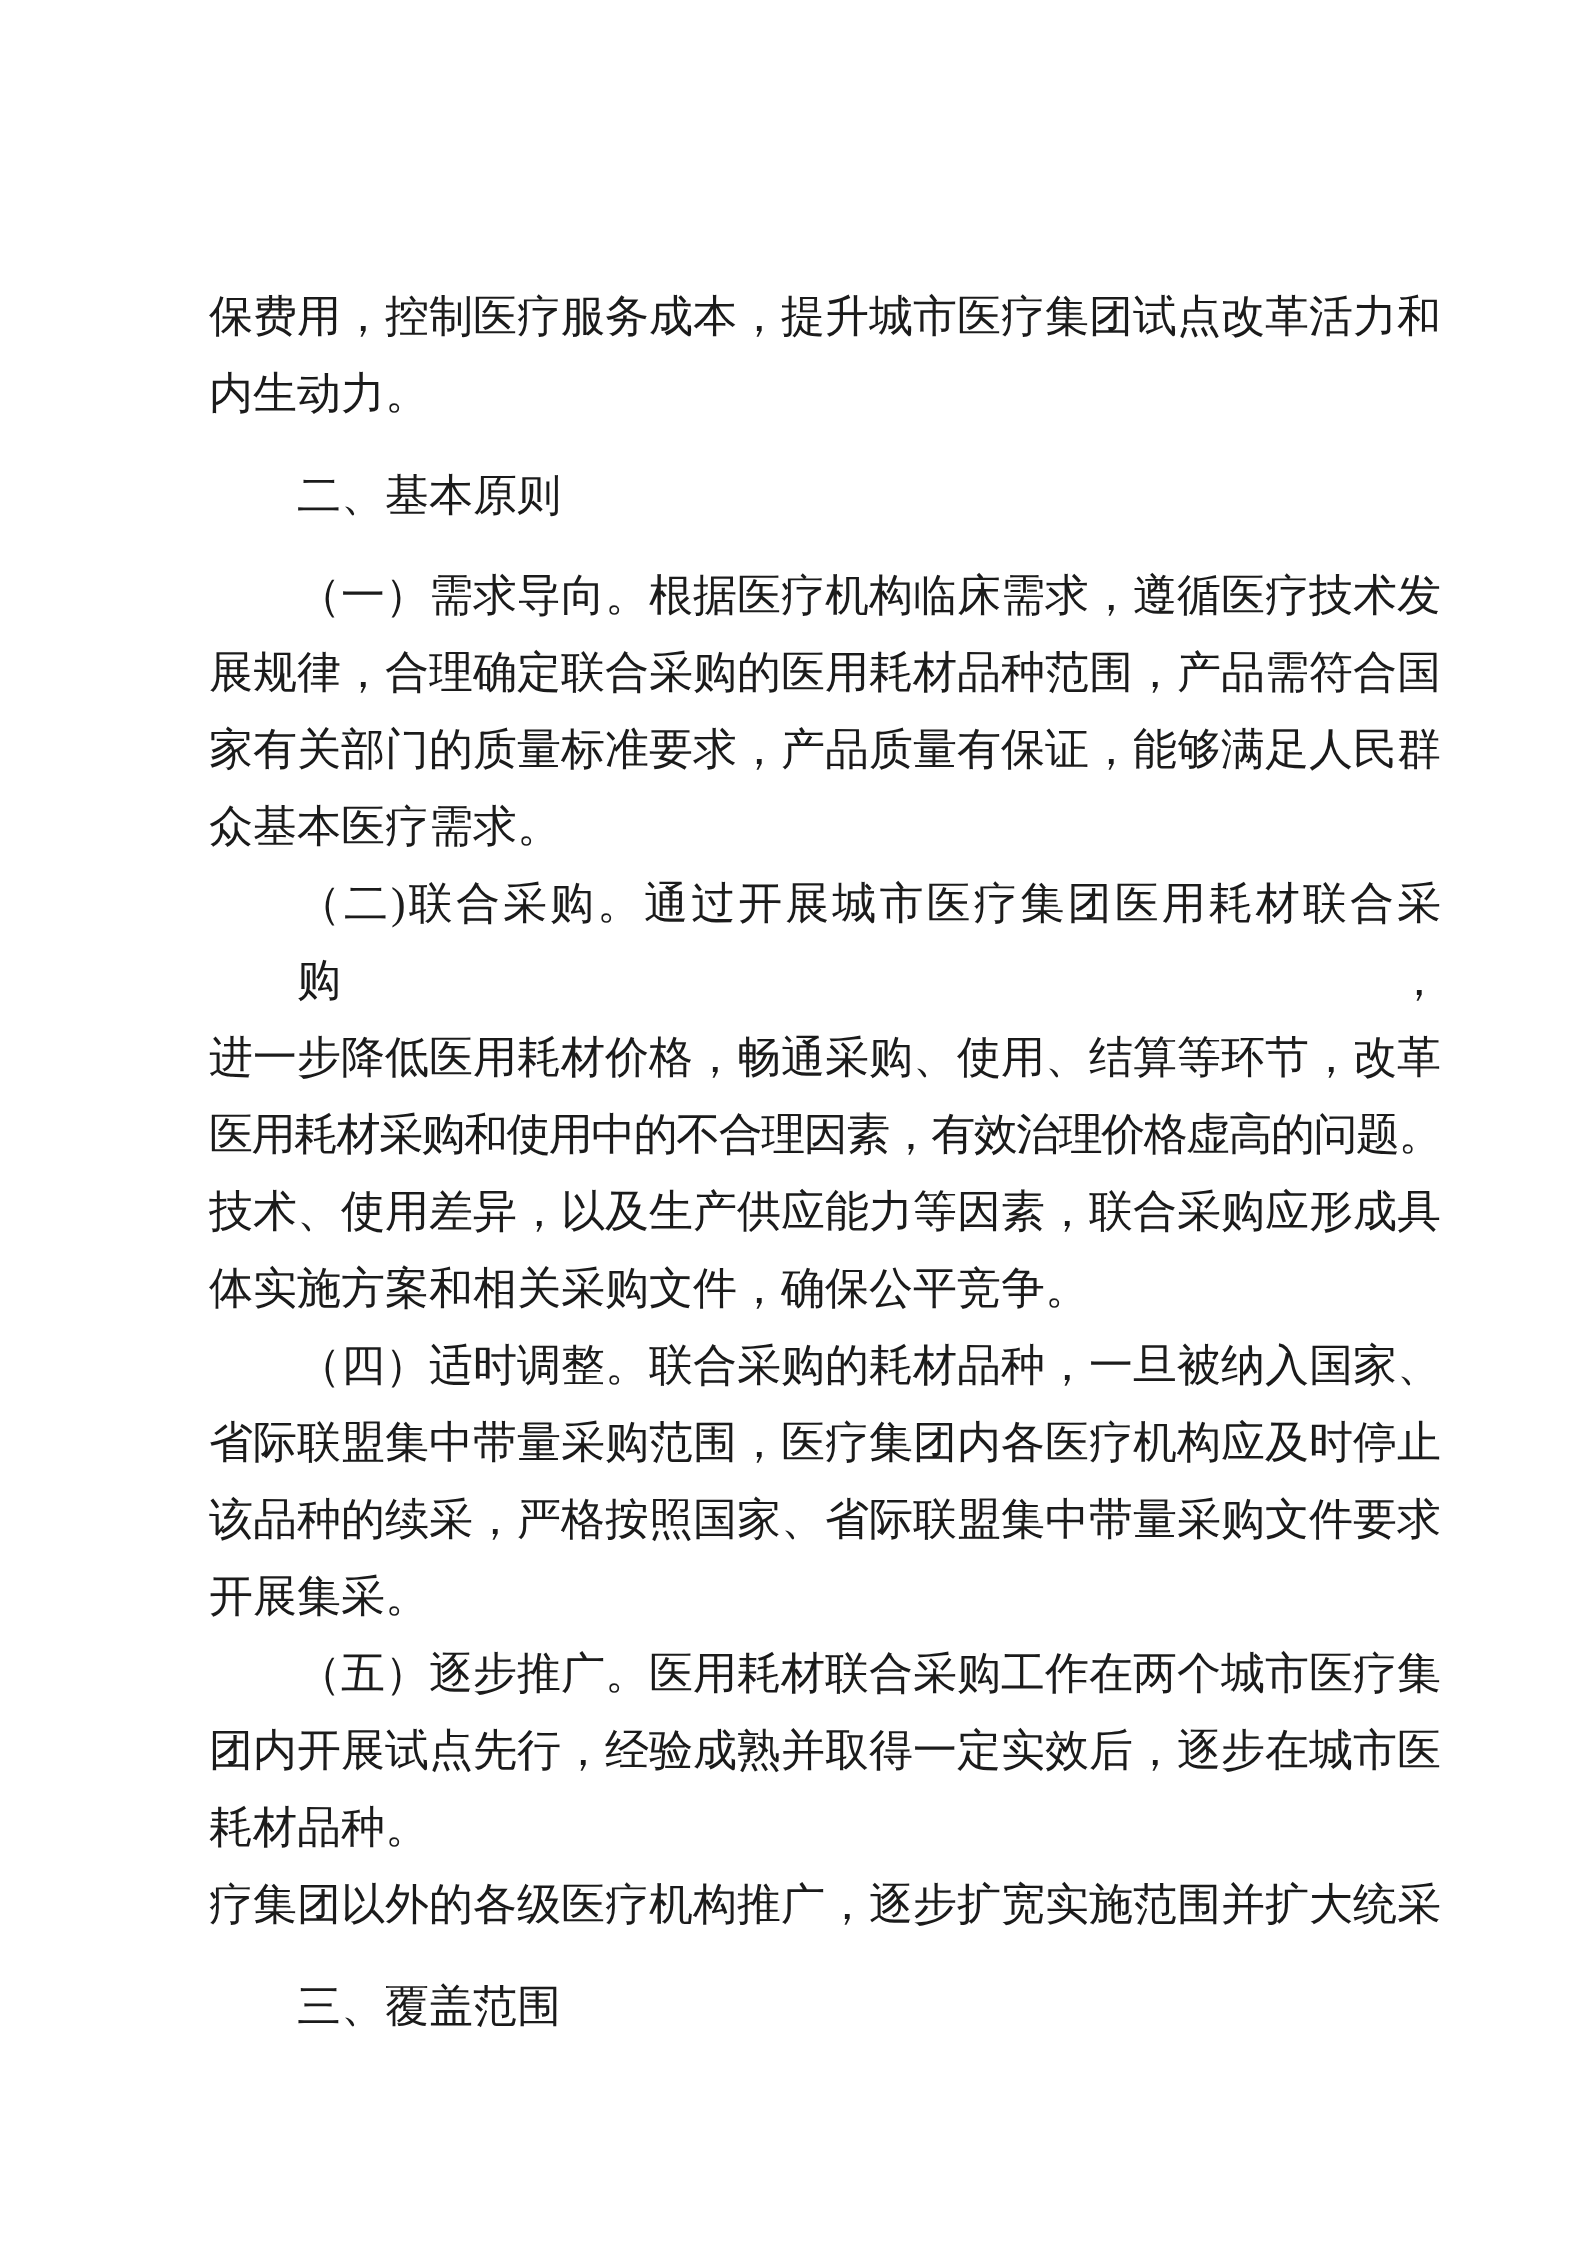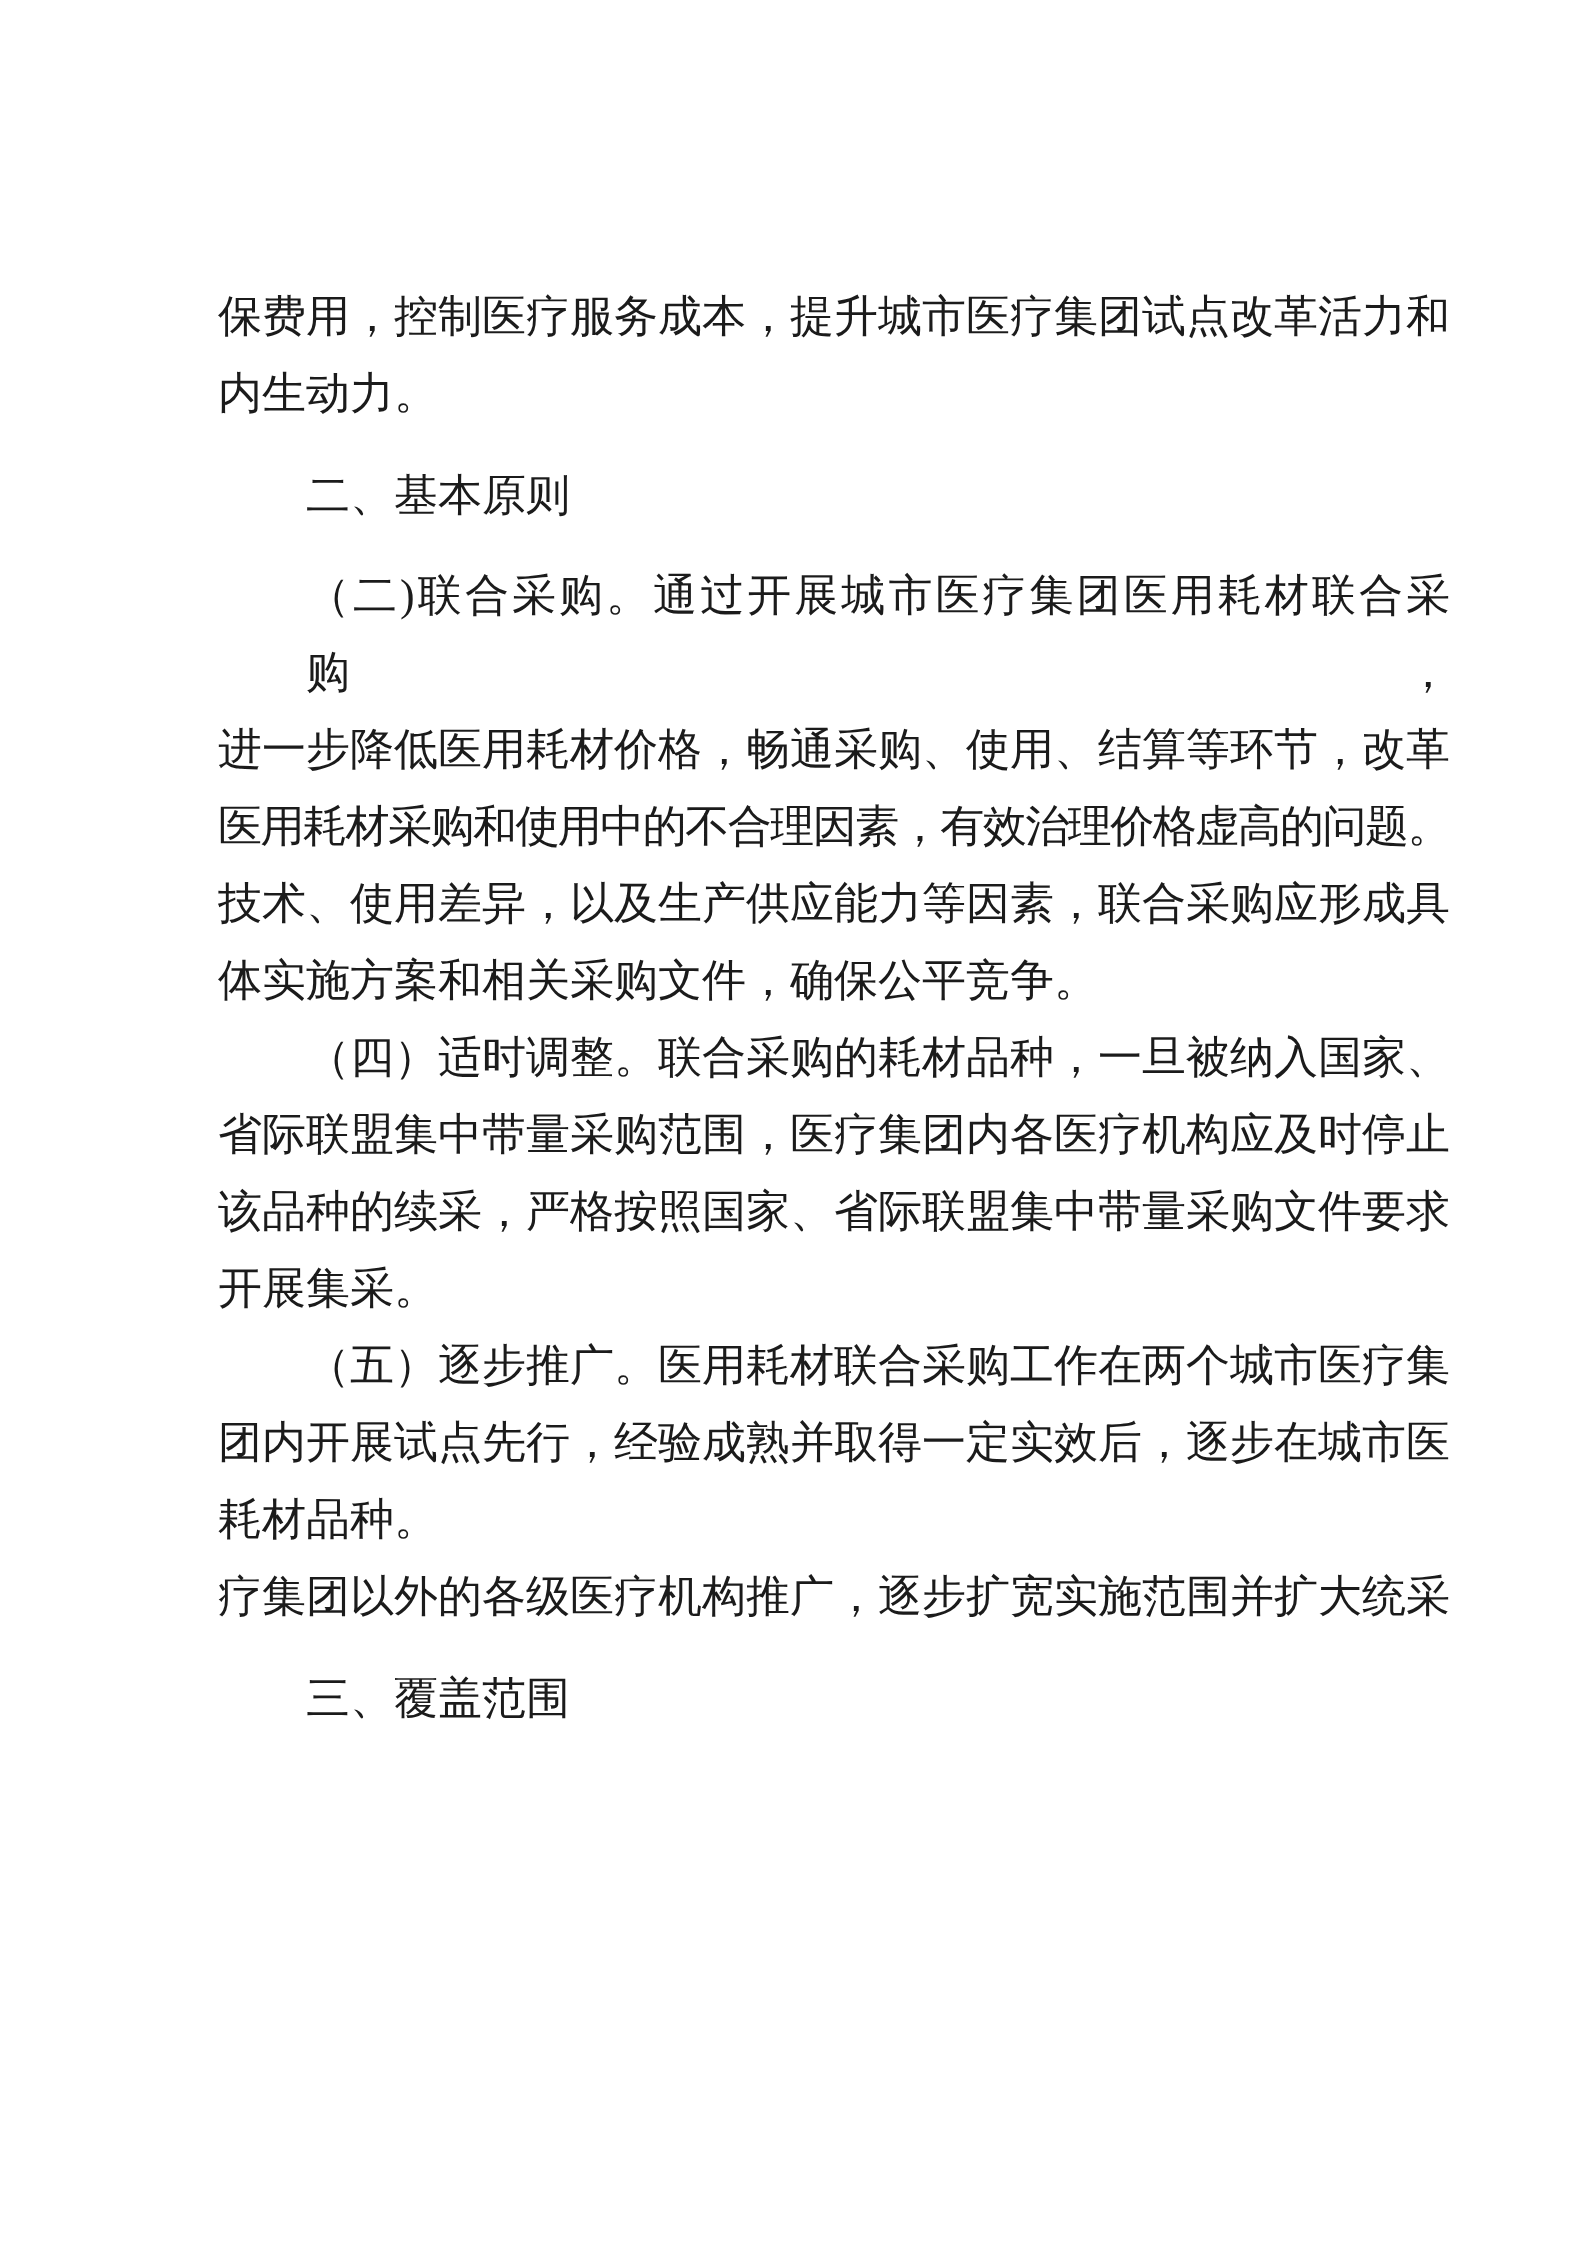--- a/index.html
+++ b/index.html
@@ -9,21 +9,21 @@
   body {
     width: 1587px;
     height: 2245px;
     background: #ffffff;
     overflow: hidden;
     font-family: "Liberation Serif", "DejaVu Serif", serif;
     color: #1b1b1b;
   }
   .doc {
     position: absolute;
-    left: 218px;
+    left: 209px;
     top: 278px;
     width: 1232px;
     font-size: 44px;
     line-height: 77px;
   }
   .paragraph {
     margin: 0;
   }
   .heading {
     margin: 24px 0;
@@ -59,20 +59,26 @@
 <div class="doc">
   <div id="doc-text">
       <div class="paragraph">
         <div class="line full">保费用，控制医疗服务成本，提升城市医疗集团试点改革活力和</div>
         <div class="line end">内生动力。</div>
       </div>
       <div class="heading">
         <div class="line head">二、基本原则</div>
       </div>
       <div class="paragraph">
+        <div class="line first">（一）需求导向。根据医疗机构临床需求，遵循医疗技术发</div>
+        <div class="line full">展规律，合理确定联合采购的医用耗材品种范围，产品需符合国</div>
+        <div class="line full">家有关部门的质量标准要求，产品质量有保证，能够满足人民群</div>
+        <div class="line end">众基本医疗需求。</div>
+      </div>
+      <div class="paragraph">
         <div class="line first">（二)联合采购。通过开展城市医疗集团医用耗材联合采购，</div>
         <div class="line full">进一步降低医用耗材价格，畅通采购、使用、结算等环节，改革</div>
         <div class="line full tight">医用耗材采购和使用中的不合理因素，有效治理价格虚高的问题。</div>
       </div>
       <div class="paragraph">
         <div class="line full">技术、使用差异，以及生产供应能力等因素，联合采购应形成具</div>
         <div class="line end">体实施方案和相关采购文件，确保公平竞争。</div>
       </div>
       <div class="paragraph">
         <div class="line first">（四）适时调整。联合采购的耗材品种，一旦被纳入国家、</div>

